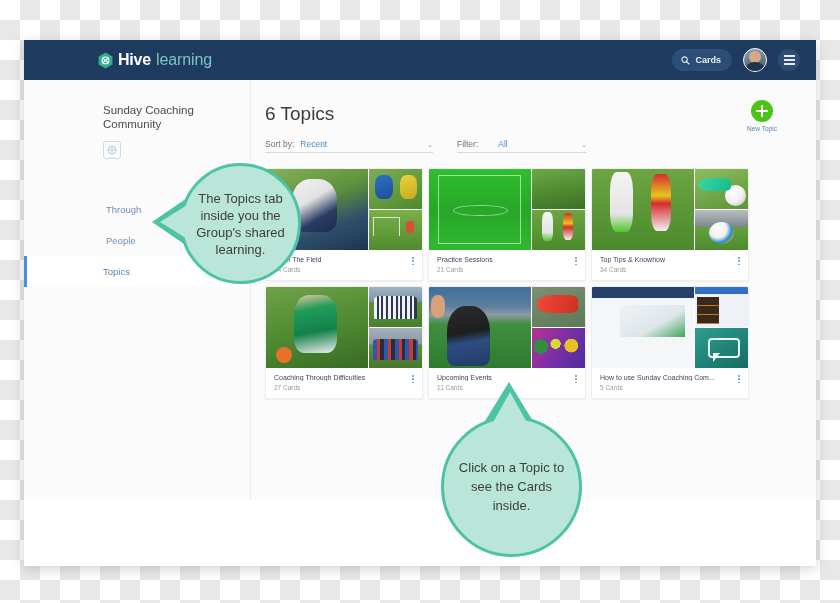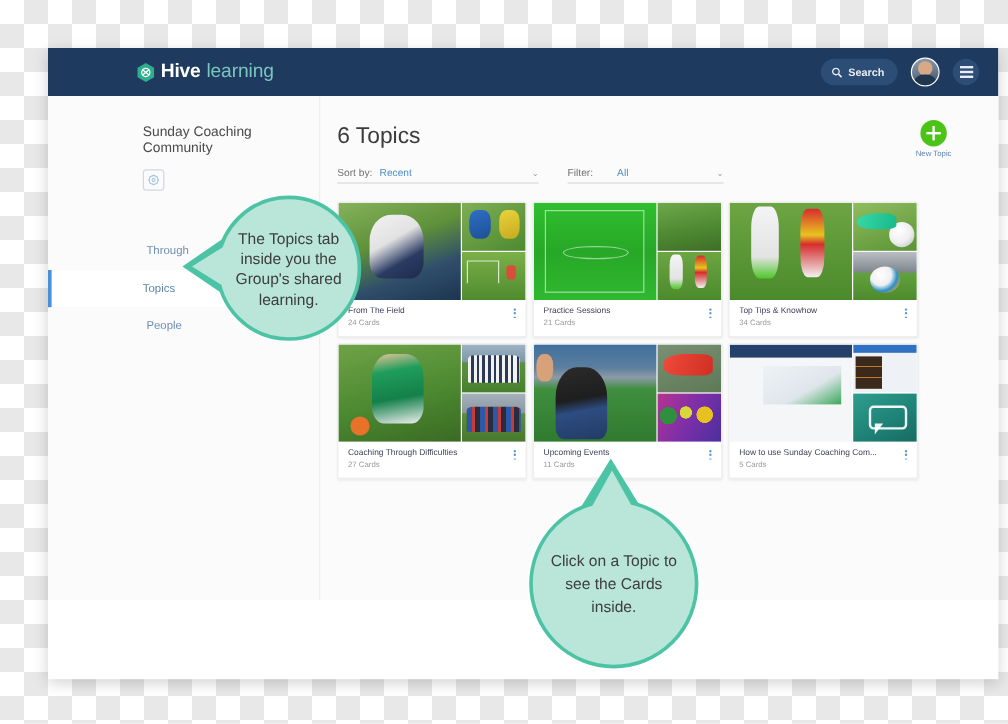--- a/index.html
+++ b/index.html
@@ -7,21 +7,21 @@
     width:840px;height:603px;overflow:hidden;
     font-family:"Liberation Sans", sans-serif;
     background-color:#ffffff;
     background-image:
       linear-gradient(45deg,#e8e8e8 25%,transparent 25%,transparent 75%,#e8e8e8 75%,#e8e8e8),
       linear-gradient(45deg,#e8e8e8 25%,transparent 25%,transparent 75%,#e8e8e8 75%,#e8e8e8);
     background-size:40px 40px;
     background-position:0 0,20px 20px;
   }
   .app-window{
-    position:absolute;left:40px;top:40px;width:792px;height:526px;
+    position:absolute;left:24px;top:40px;width:792px;height:526px;
     background:#ffffff;
     box-shadow:0 3px 12px rgba(0,0,0,0.18);
     overflow:hidden;
   }
   
   .topbar{
     position:relative;height:40px;background:#1f3a5f;
     display:flex;align-items:center;
   }
   .logo{
@@ -336,21 +336,21 @@
       <span class="logo-hive">Hive</span>
       <span class="logo-learning">learning</span>
     </div>
 
     <div class="topbar-right">
       <div class="search-pill">
         <svg width="9" height="9" viewBox="0 0 10 10">
           <circle cx="4" cy="4" r="3" fill="none" stroke="#e9eef5" stroke-width="1.2"></circle>
           <line x1="6.2" y1="6.2" x2="9.2" y2="9.2" stroke="#e9eef5" stroke-width="1.4"></line>
         </svg>
-        <span>Search</span>
+        <span>Cards</span>
       </div>
       <div class="avatar"></div>
       <div class="menu-btn">
         <i></i>
         <i></i>
         <i></i>
       </div>
     </div>
   </div>
 
@@ -363,25 +363,25 @@
           <circle cx="6" cy="6" r="4.4" fill="none" stroke="#9fc3de" stroke-width="1.1"></circle>
           <circle cx="6" cy="6" r="1.5" fill="none" stroke="#9fc3de" stroke-width="1.1"></circle>
           <path d="M6 0.6 V2 M6 10 V11.4 M0.6 6 H2 M10 6 H11.4 M2.2 2.2 L3.2 3.2 M8.8 8.8 L9.8 9.8 M9.8 2.2 L8.8 3.2 M3.2 8.8 L2.2 9.8" stroke="#9fc3de" stroke-width="1"></path>
         </svg>
       </div>
 
       <div class="nav">
         <div class="nav-item">
           <span>Through</span>
         </div>
+        <div class="nav-item">
+          <span>People</span>
+        </div>
         <div class="nav-item active">
           <span>Topics</span>
-        </div>
-        <div class="nav-item">
-          <span>People</span>
         </div>
       </div>
     </div>
 
     <div class="main">
       <h1 class="page-title">6 Topics</h1>
 
       <div class="new-topic">
         <div class="plus-circle"></div>
         <span class="new-topic-label">New Topic</span>

